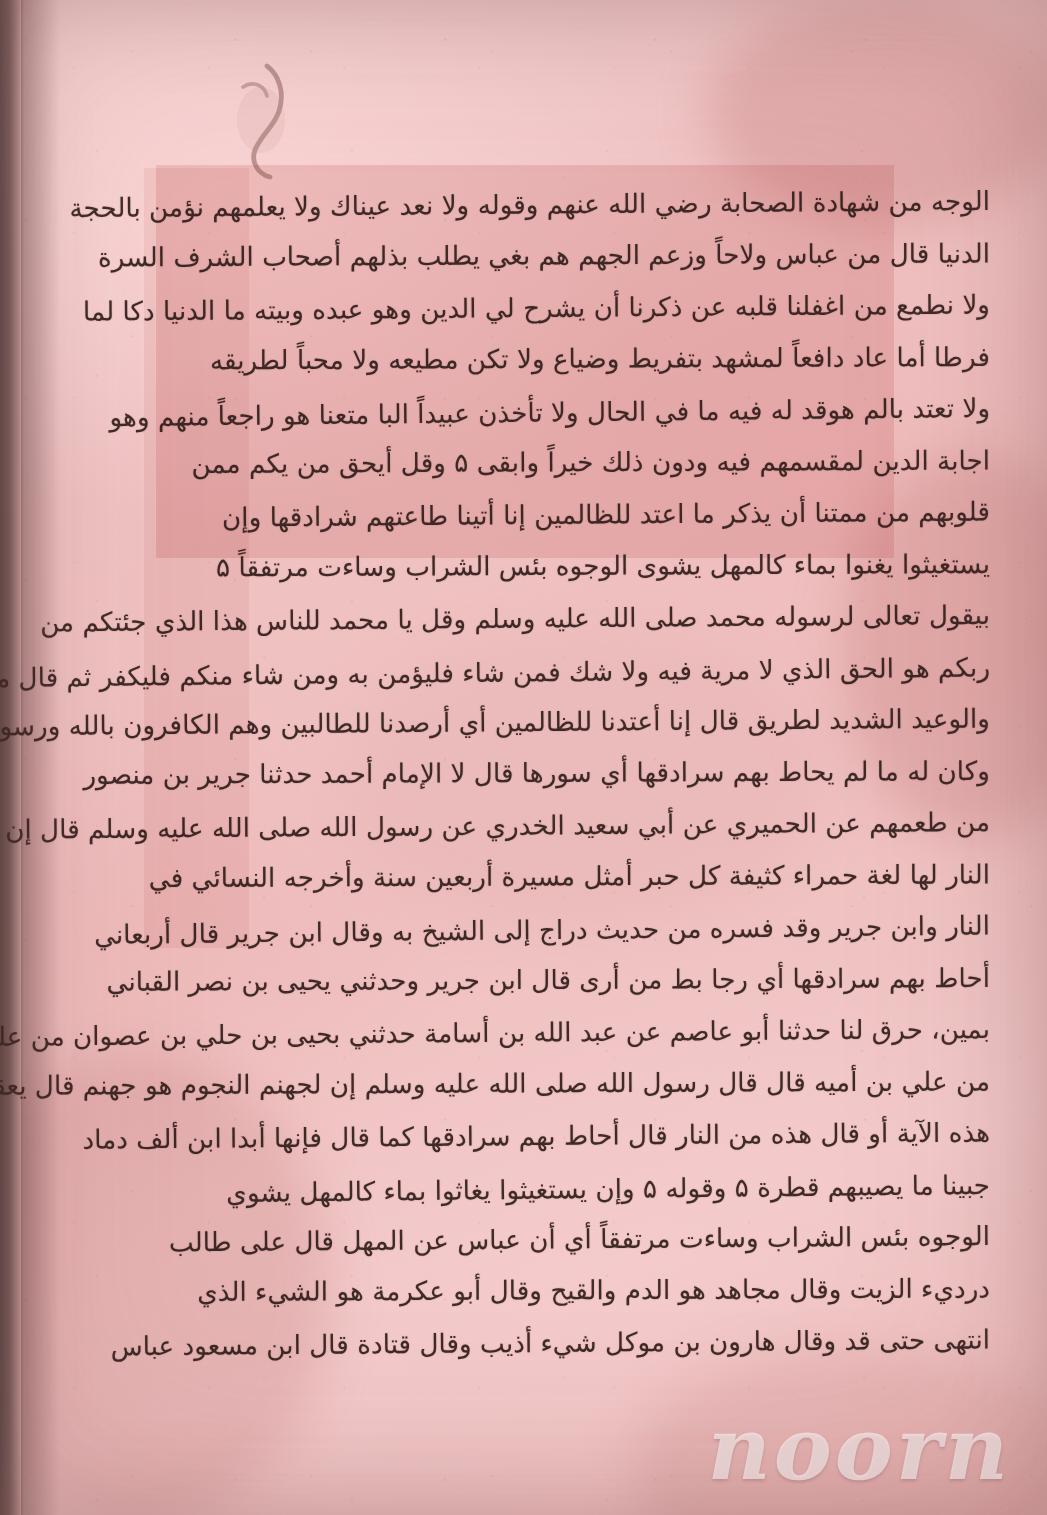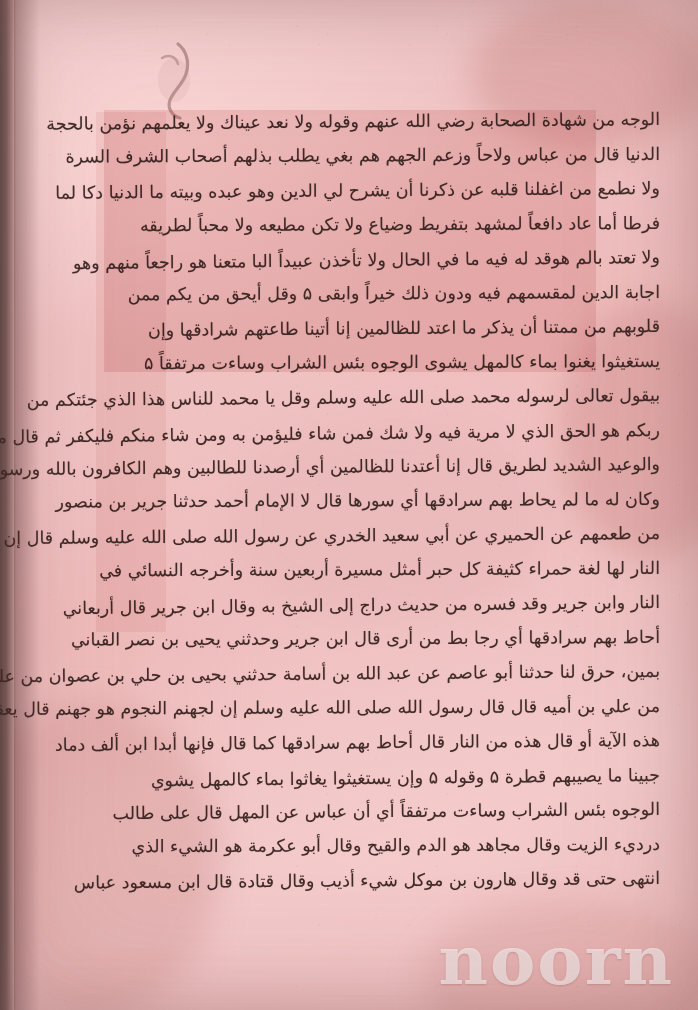--- a/index.html
+++ b/index.html
@@ -74,21 +74,21 @@
     width: 70px; height: 520px;
     background: rgba(205,120,120,0.12);
     mix-blend-mode: multiply;
     pointer-events: none;
   }
 
   
   .text-layer {
     position: absolute;
     left: 60px;
-    top: 102px;
+    top: 118px;
     width: 600px;
     direction: rtl;
     text-align: justify;
     color: #2f1d1a;
     font-family: "DejaVu Sans", sans-serif;
     font-size: 17.5px;
     line-height: 34.5px;
     letter-spacing: 0px;
     text-shadow: 0 0 1px rgba(60,30,25,0.35);
     opacity: 0.92;
@@ -112,27 +112,28 @@
     pointer-events: none;
     opacity: 0.55;
   }
 
   
   .watermark {
     position: absolute;
     right: 24px;
     bottom: 10px;
     font-family: "DejaVu Serif", serif;
-    font-size: 68px;
+    font-size: 58px;
     font-weight: 700;
     letter-spacing: 2px;
     color: rgba(255,255,255,0.55);
     text-shadow: 0 1px 2px rgba(120,70,70,0.25);
     pointer-events: none;
     user-select: none;
+    font-style: italic;
   }
 
   
   .speckle {
     position: absolute;
     inset: 0;
     pointer-events: none;
     opacity: 0.35;
     background-image:
       radial-gradient(circle at 12% 22%, rgba(120,70,70,0.25) 0.6px, transparent 1px),

